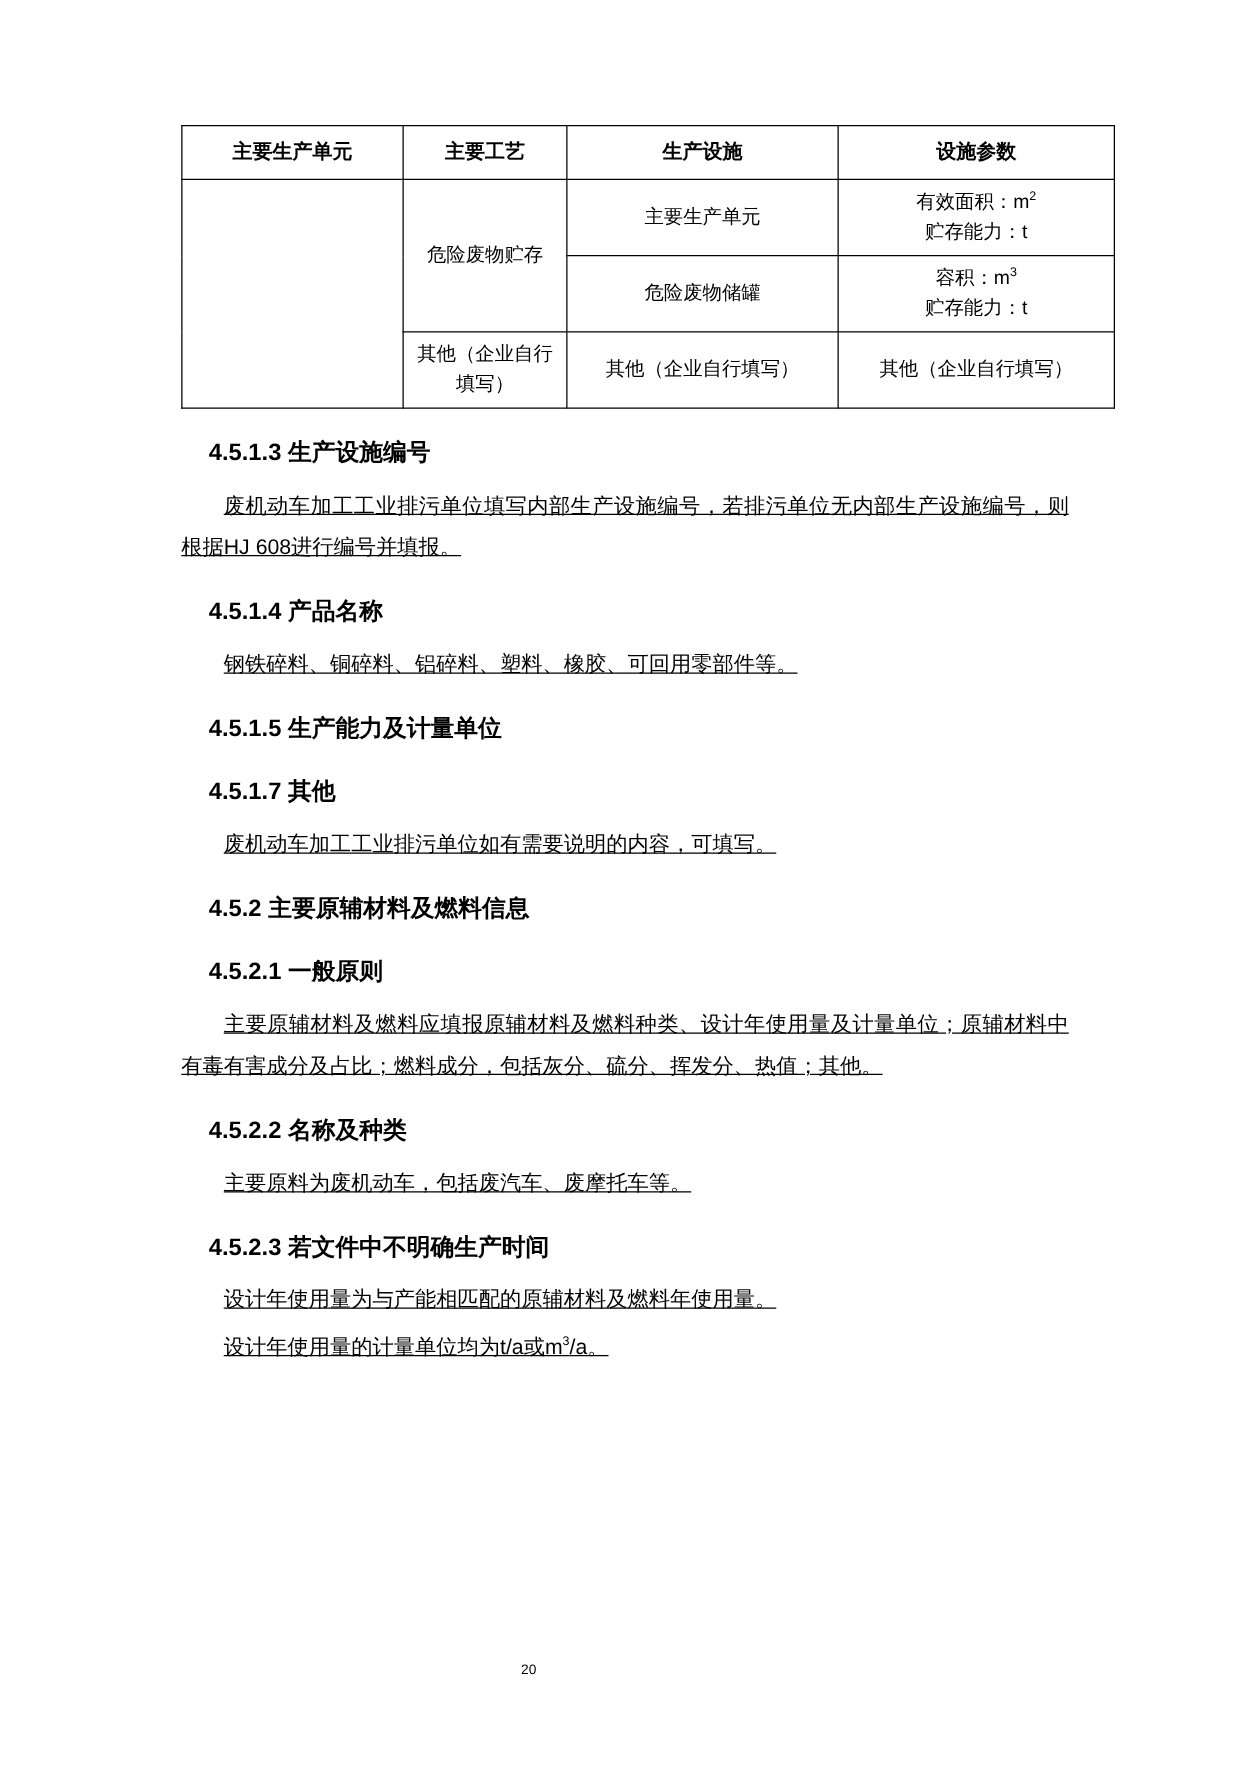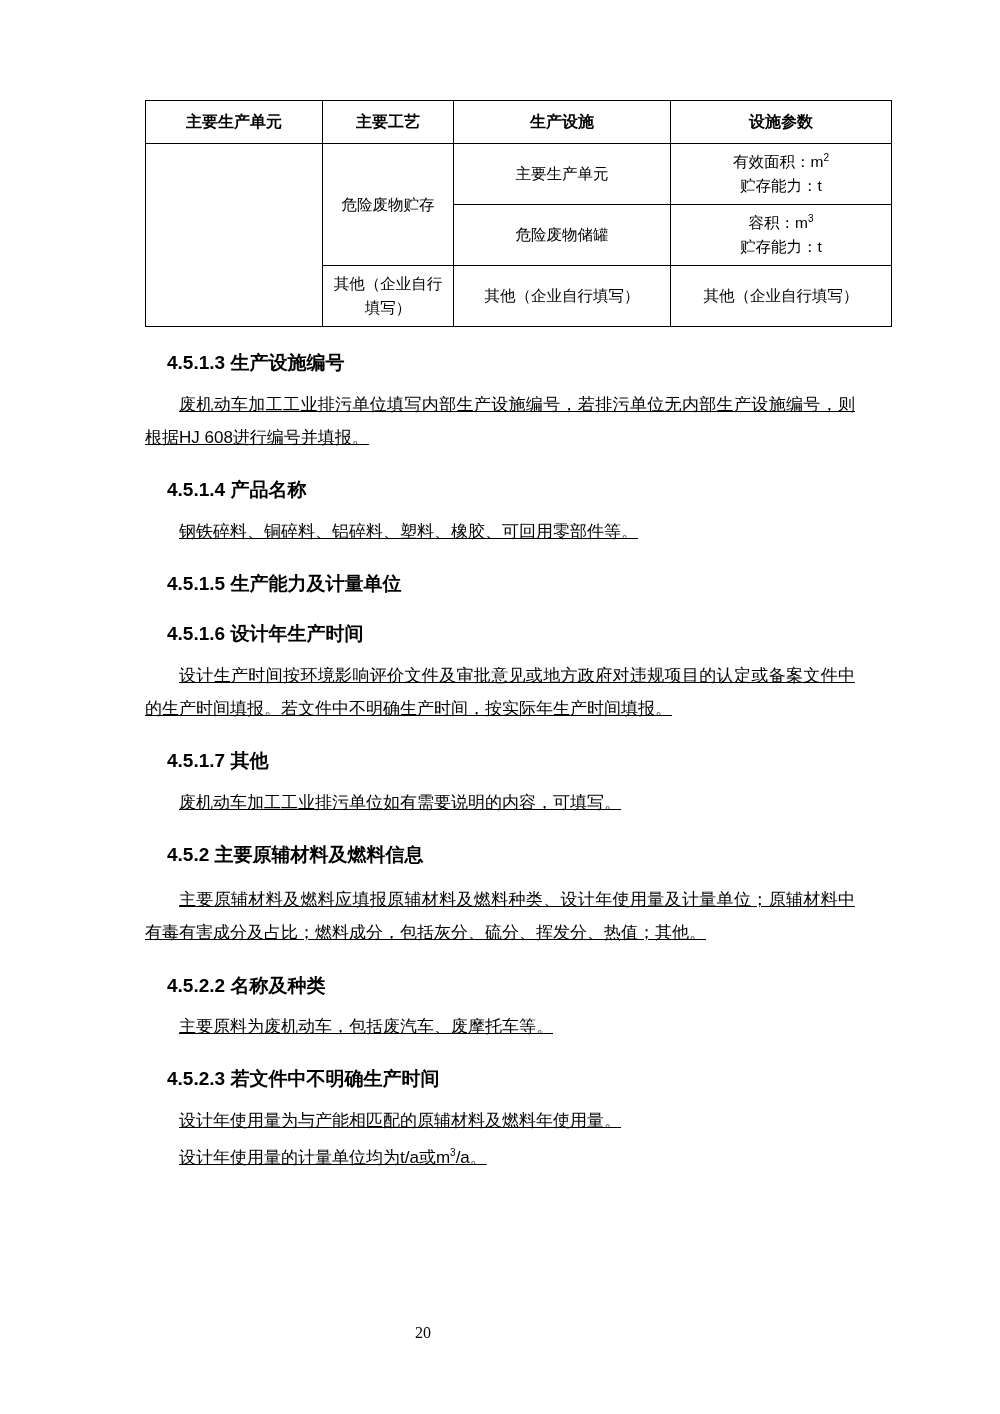--- a/index.html
+++ b/index.html
@@ -69,22 +69,22 @@
     text-decoration: underline;
   }
   p.body.indent { text-indent: 34px; }
   .blk { margin: 0 0 14px 0; }
   .pagenum {
     position: absolute;
     bottom: 72px;
     left: 0;
     width: 846px;
     text-align: center;
-    font-size: 16px;
-    font-family: Liberation Serif, serif;
+    font-size: 11px;
+    font-family: Liberation Sans, sans-serif;
   }
 </style>
 </head>
 <body>
 
 <div class="page">
 
   <table class="spec">
     <thead>
       <tr>
@@ -126,35 +126,32 @@
 
   <div class="blk">
     <h3 class="sec">4.5.1.4 产品名称</h3>
     <p class="body indent">钢铁碎料、铜碎料、铝碎料、塑料、橡胶、可回用零部件等。</p>
   </div>
 
   <div class="blk">
     <h3 class="sec">4.5.1.5 生产能力及计量单位</h3>
   </div>
 
-  <div class="blk">
-    <h3 class="sec">4.5.1.6 设计年生产时间</h3>
-    <p class="body indent">设计生产时间按环境影响评价文件及审批意见或地方政府对违规项目的认定或备案文件中的生产时间填报。若文件中不明确生产时间，按实际年生产时间填报。</p>
-  </div>
 
   <div class="blk">
     <h3 class="sec">4.5.1.7 其他</h3>
     <p class="body indent">废机动车加工工业排污单位如有需要说明的内容，可填写。</p>
   </div>
 
   <div class="blk">
     <h3 class="sec">4.5.2 主要原辅材料及燃料信息</h3>
   </div>
 
   <div class="blk">
+    <h3 class="sec">4.5.2.1 一般原则</h3>
     <p class="body indent">主要原辅材料及燃料应填报原辅材料及燃料种类、设计年使用量及计量单位；原辅材料中有毒有害成分及占比；燃料成分，包括灰分、硫分、挥发分、热值；其他。</p>
   </div>
 
   <div class="blk">
     <h3 class="sec">4.5.2.2 名称及种类</h3>
     <p class="body indent">主要原料为废机动车，包括废汽车、废摩托车等。</p>
   </div>
 
   <div class="blk">
     <h3 class="sec">4.5.2.3 若文件中不明确生产时间</h3>

